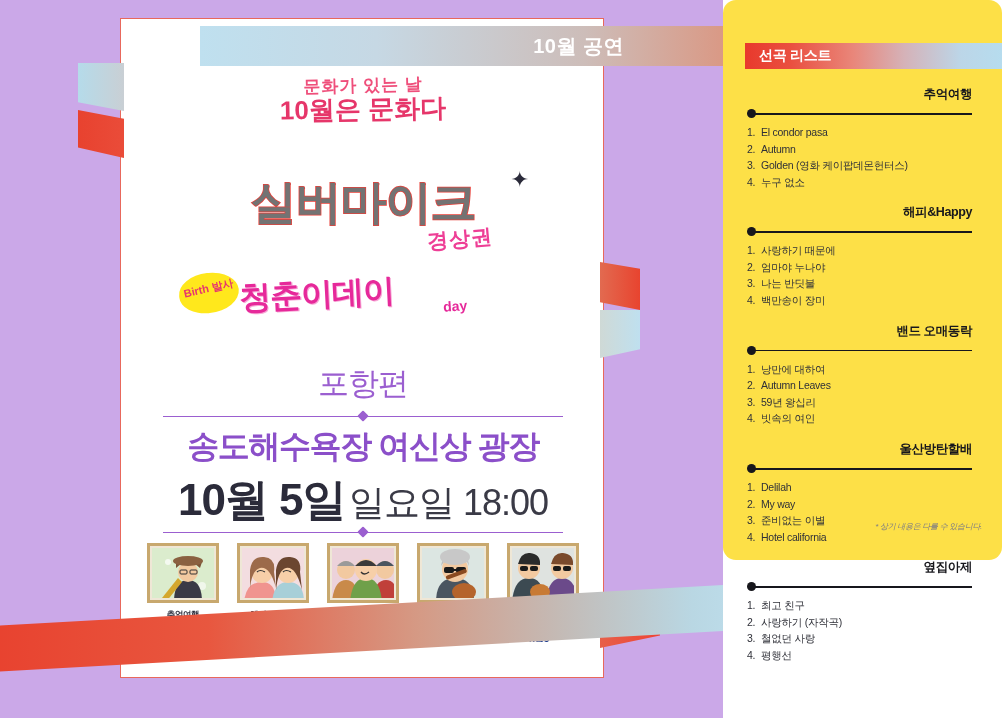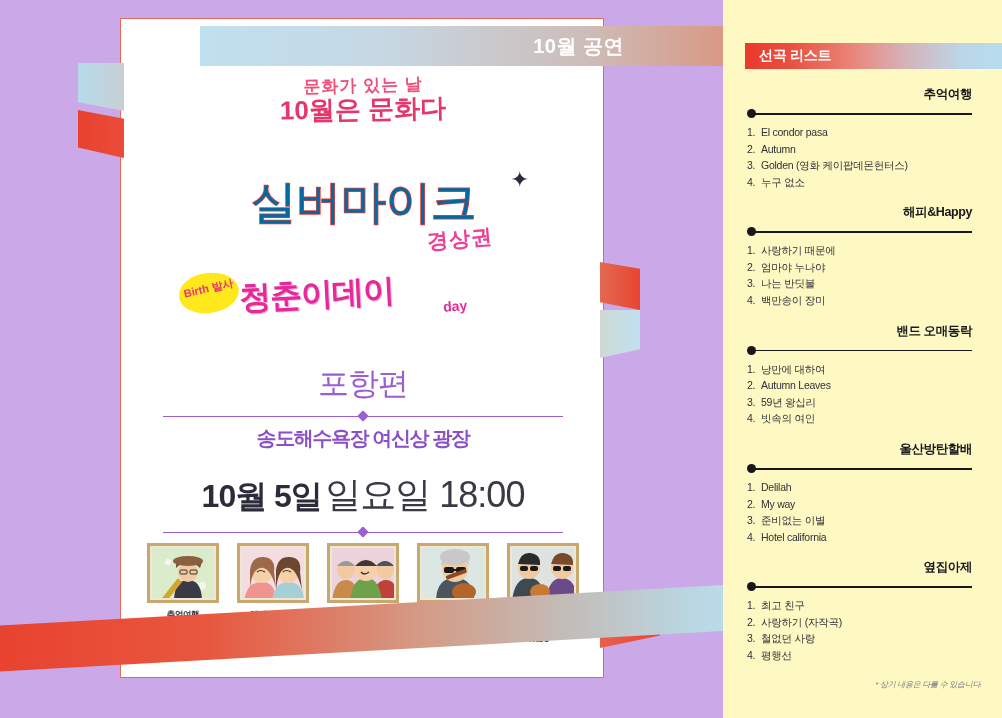--- a/index.html
+++ b/index.html
@@ -90,21 +90,21 @@
     display: block; font-size: 26px; font-weight: 700; color: #e6366a;
     letter-spacing: 0px; margin-top: 2px; transform: rotate(-1deg);
   }
 
   
   #logo-silver {
     position: absolute; left: 0; right: 0; top: 160px;
     text-align: center; line-height: 1;
   }
   #logo-silver .silver-txt {
-    font-size: 46px; font-weight: 400; color: #0369a1;
+    font-size: 46px; font-weight: 700; color: #737373;
     letter-spacing: -1px;
     -webkit-text-stroke: 1.5px #e8413a;
     paint-order: stroke fill;
     text-align: center;
   }
   #logo-silver .sparkle {
     position: absolute; right: 76px; top: -10px; color: #2b2b3a;
     font-size: 22px; line-height: 1;
   }
   #logo-gyeongsang {
@@ -152,27 +152,27 @@
   .divider .dia {
     position: absolute; left: 50%; top: 1px; width: 8px; height: 8px;
     margin-left: -4px; background: #9b5fd0; transform: rotate(45deg);
     border-radius: 1px;
   }
   #div-1 { top: 392px; }
   #div-2 { top: 508px; }
 
   #venue {
     position: absolute; left: 0; right: 0; top: 406px; text-align: center;
-    font-size: 20px; font-weight: 900; color: #8b4fc9; letter-spacing: -1.4px;
+    font-size: 32px; font-weight: 900; color: #8b4fc9; letter-spacing: -1.4px;
   }
   #datetime {
     position: absolute; left: 0; right: 0; top: 452px; text-align: center;
     color: #2b2b3a; letter-spacing: -1px;
   }
-  #datetime .big { font-size: 32px; font-weight: 900; }
+  #datetime .big { font-size: 44px; font-weight: 900; }
   #datetime .small { font-size: 36px; font-weight: 400; color: #3a3a46; }
 
   
   #performers {
     position: absolute; left: 22px; right: 22px; top: 524px;
     display: flex; justify-content: space-between; align-items: flex-start;
   }
   .performer { width: 80px; text-align: center; }
   .pframe {
     width: 72px; height: 60px; margin: 0 auto;
@@ -205,22 +205,23 @@
   .bldg i { display: block; width: 3px; }
   .bldg i:nth-child(1) { height: 7px; background: #e8453a; }
   .bldg i:nth-child(2) { height: 11px; background: #3fa86a; }
   .bldg i:nth-child(3) { height: 8px; background: #2f6fc4; }
   .bldg i:nth-child(4) { height: 10px; background: #f0a32c; }
   .mbc { font-family: "Liberation Sans", sans-serif; font-weight: 900; font-size: 11px; color: #1b3a8c; letter-spacing: -1px; }
   .artmaul { color: #2f6fc4; font-style: italic; font-weight: 700; }
 
   
   #setlist-panel {
-    position: absolute; left: 723px; top: 0; width: 279px; height: 718px;
-    background: #fef9c3;
+    position: absolute; left: 723px; top: 0; width: 279px; height: 560px;
+    background: #fde047;
+    border-radius: 13px;
   }
   #setlist-header {
     position: absolute; left: 22px; top: 43px; right: 0; height: 26px;
     background: linear-gradient(to right, #e8392c 0%, #ea5040 18%, #e9867a 42%, #d5b2b8 62%, #bcd6e8 84%, #b6dcee 100%);
     display: flex; align-items: center;
   }
   #setlist-header span {
     color: #ffffff; font-size: 14px; font-weight: 700; margin-left: 14px; letter-spacing: -.3px;
   }
   #setlist-body { position: absolute; left: 0; top: 86px; right: 10px; }

